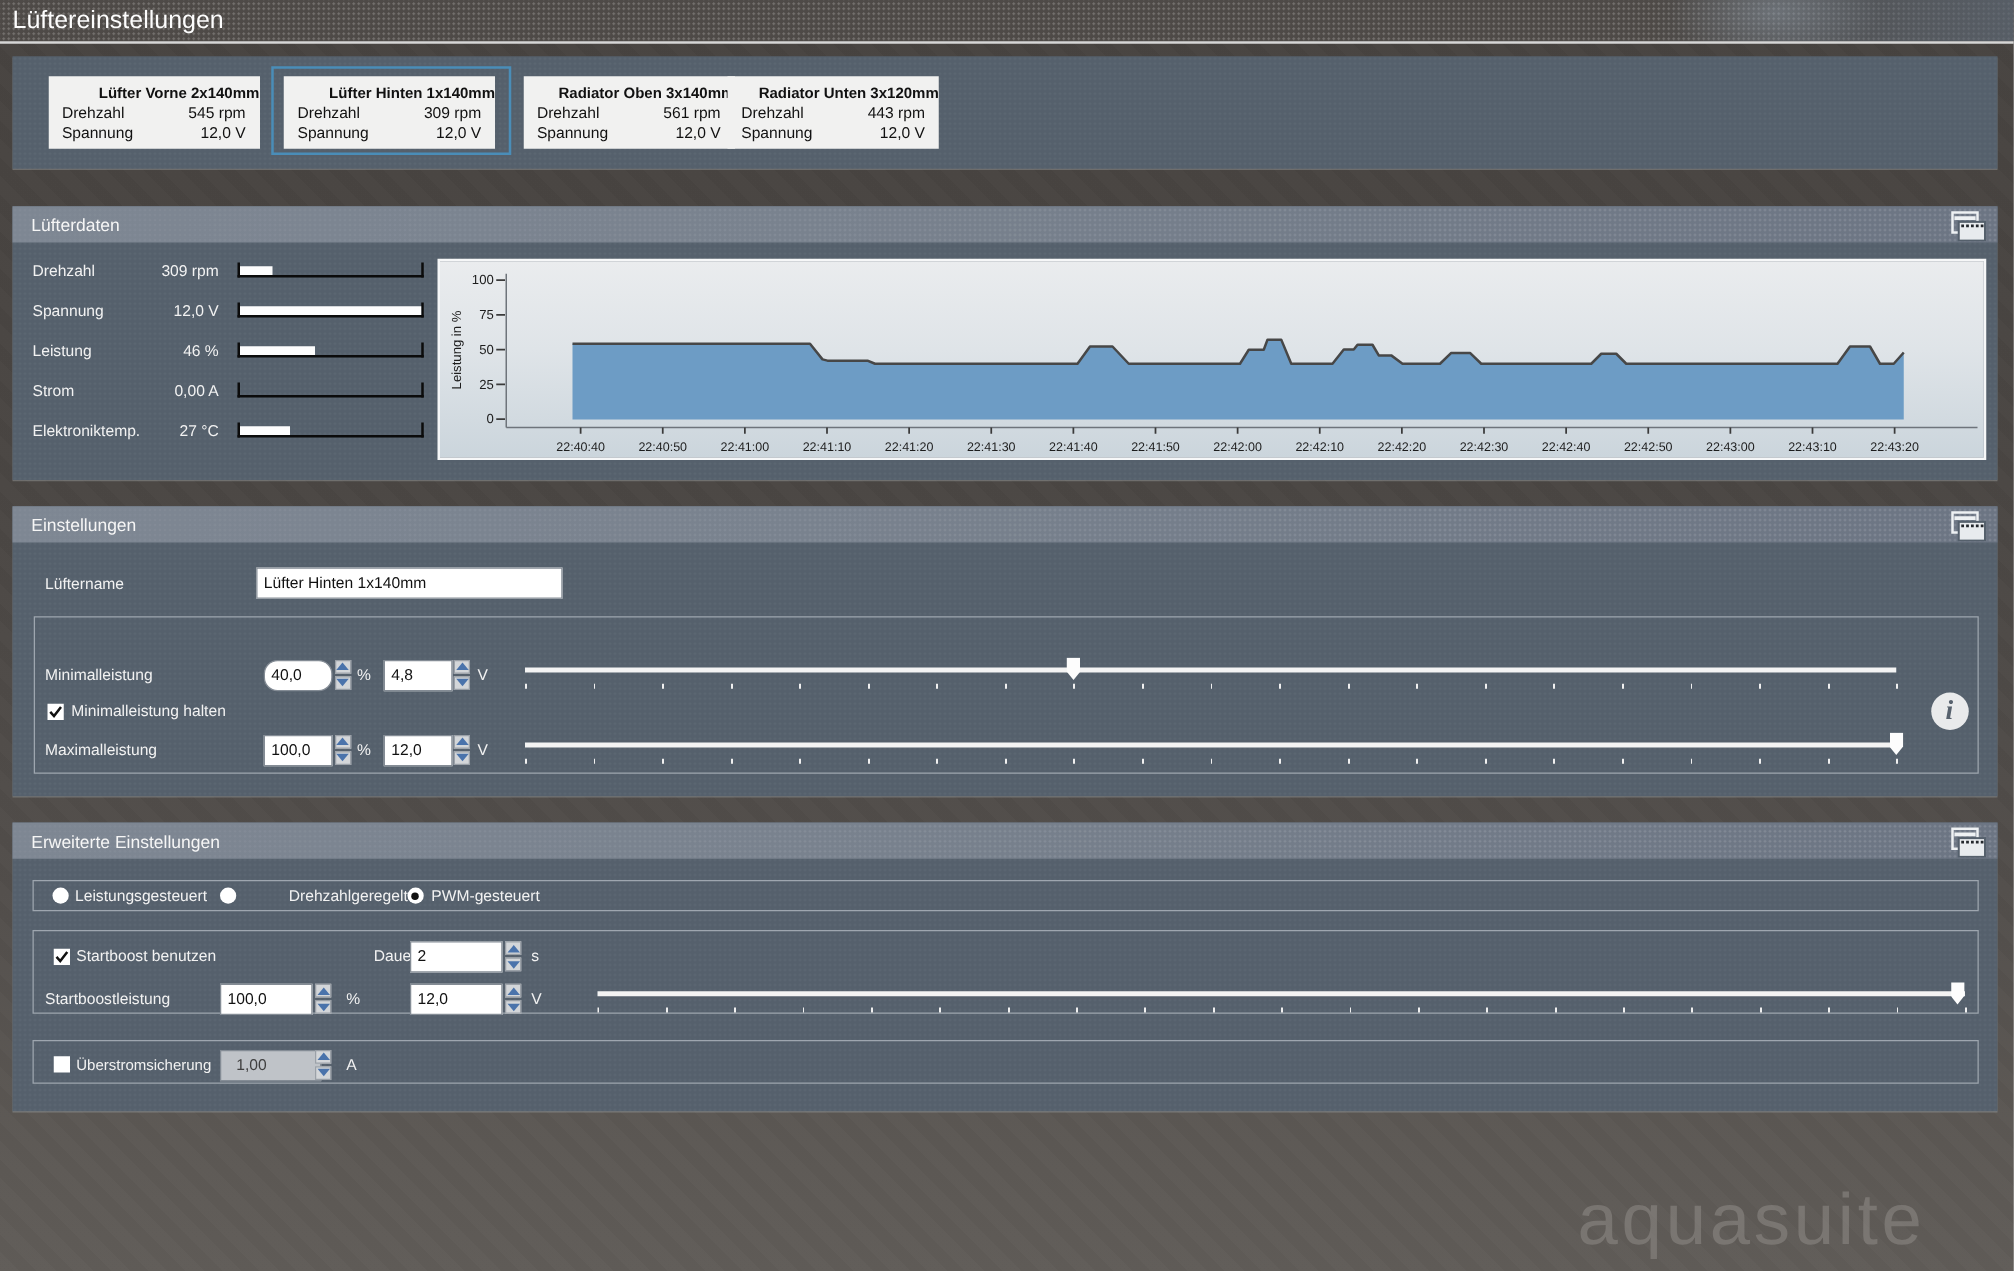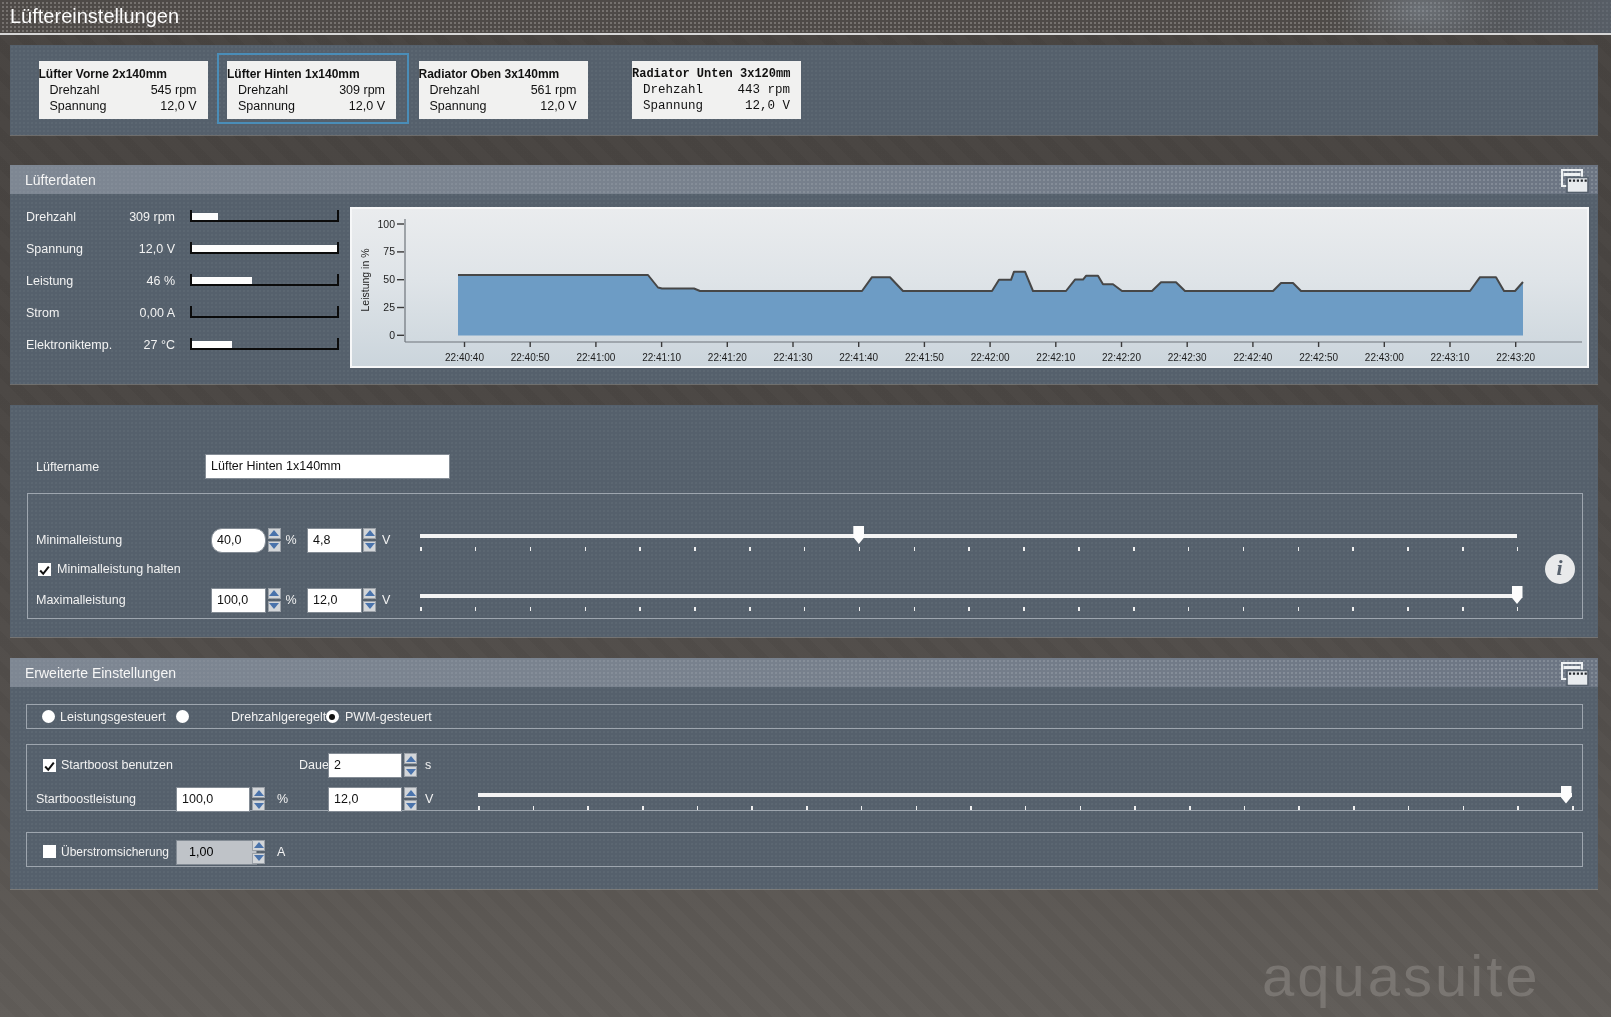--- a/index.html
+++ b/index.html
@@ -18,21 +18,21 @@
 #titleline{position:absolute;left:0;top:33px;width:1611px;height:2px;background:#d6d6d6;}
 .panel{position:absolute;left:10px;width:1588px;background-color:#55606c;background-image:radial-gradient(circle,rgba(235,240,245,0.045) 0.8px,transparent 1px);background-size:4px 4px;box-shadow:0 1px 0 rgba(210,215,220,0.28);}
 .phead{position:absolute;left:0;top:0;width:100%;height:29px;
  background:linear-gradient(90deg,#7e8793 0%,#79828e 40%,#6c7583 100%);}
 .phead .dots{position:absolute;inset:0;-webkit-mask-image:linear-gradient(90deg,rgba(0,0,0,0.25) 0%,rgba(0,0,0,0.55) 30%,rgba(0,0,0,0.95) 70%,#000 100%);mask-image:linear-gradient(90deg,rgba(0,0,0,0.25) 0%,rgba(0,0,0,0.55) 30%,rgba(0,0,0,0.95) 70%,#000 100%);
  background-image:radial-gradient(circle,rgba(235,238,240,0.17) 0.8px,transparent 1px);
  background-size:4px 4px;background-position:0px 1px;}
 .phead .txt{position:absolute;left:15px;top:0;line-height:30px;font-size:14px;color:#f6f6f6;}
 .wicon{position:absolute;right:9px;top:2px;width:30px;height:26px;}
 .card{position:absolute;top:16px;width:169px;height:58px;background:#f1f1f0;}
-.card .t{position:absolute;top:5px;left:0;width:100%;text-align:left;font-weight:bold;font-size:12px;line-height:16px;color:#111;white-space:nowrap;}
+.card .t{position:absolute;top:5px;left:0;width:100%;text-align:right;font-weight:bold;font-size:12px;line-height:16px;color:#111;white-space:nowrap;}
 .card .r{position:absolute;left:11px;right:11px;font-size:12.5px;line-height:16px;color:#111;}
 .card .v{float:right;}
 .selring{position:absolute;border:2px solid #4a8db8;}
 .lbl{position:absolute;font-size:12.5px;line-height:18px;color:#f2f2f2;white-space:nowrap;}
 .val{position:absolute;font-size:12.5px;line-height:18px;color:#f2f2f2;text-align:right;}
 .bar{position:absolute;left:180px;width:145px;height:10px;border-left:2px solid #0b0b0b;border-right:2px solid #0b0b0b;border-bottom:2px solid #0b0b0b;}
 #chartbox{position:absolute;left:340px;top:42px;width:1235px;height:157px;border:2px solid #f6f7f8;background:linear-gradient(180deg,#eaecee 0%,#dfe4e8 45%,#cbd5dc 100%);}
 .bar .f{position:absolute;left:0;bottom:0;height:7px;background:#fdfdfd;}
 .gbox{position:absolute;border:1px solid #9ea6af;}
 .inp{position:absolute;background:#ffffff;border:1px solid #848c95;font-size:12.5px;color:#111;line-height:23px;padding-left:5px;white-space:nowrap;overflow:hidden;}
@@ -48,21 +48,21 @@
  clip-path:polygon(0 0,100% 0,100% 62%,50% 100%,0 62%);}
 .ticks{position:absolute;height:4px;}
 .ck{position:absolute;width:13px;height:13px;background:#fff;}
 .radio{position:absolute;width:13px;height:13px;border-radius:50%;background:#fff;}
 .radio.sel::after{content:"";position:absolute;left:3.5px;top:3.5px;width:6px;height:6px;border-radius:50%;background:#111;}
 .wm{position:absolute;left:1262px;top:942px;font-size:58px;color:#8a8682;opacity:0.62;letter-spacing:3px;}
 .ticks{background-image:repeating-linear-gradient(90deg,#f0f0f0 0 1.5px,transparent 1.5px 54.85px);}
 .ticks.t2{background-image:repeating-linear-gradient(90deg,#f0f0f0 0 1.5px,transparent 1.5px 54.7px);}
 .info{position:absolute;width:30px;height:30px;border-radius:50%;background:#e9eaeb;color:#57616d;
  font-family:"Liberation Serif",serif;font-style:italic;font-weight:bold;font-size:22px;text-align:center;line-height:28px;}
-.inp.dis{background:#bfc3c8;color:#000000;padding-left:12px;}
+.inp.dis{background:#bfc3c8;color:#404040;padding-left:12px;}
 </style>
 </head>
 <body>
 <div class="stripes"></div>
 <div id="titlebar">
     <div class="dots"></div>
     <div class="sheen"></div>
     <div class="txt">Lüftereinstellungen</div>
   </div>
 <div id="titleline"></div>
@@ -77,21 +77,21 @@
   <div class="card" style="left:217px;">
     <div class="t">Lüfter Hinten 1x140mm</div>
     <div class="r" style="top:21px;">Drehzahl<span class="v">309 rpm</span></div>
     <div class="r" style="top:37px;">Spannung<span class="v">12,0 V</span></div>
   </div>
   <div class="card" style="left:408.5px;">
     <div class="t">Radiator Oben 3x140mm</div>
     <div class="r" style="top:21px;">Drehzahl<span class="v">561 rpm</span></div>
     <div class="r" style="top:37px;">Spannung<span class="v">12,0 V</span></div>
   </div>
-  <div class="card" style="left:622px;font-family:Liberation Mono, monospace;">
+  <div class="card" style="left:572px;">
     <div class="t">Radiator Unten 3x120mm</div>
     <div class="r" style="top:21px;">Drehzahl<span class="v">443 rpm</span></div>
     <div class="r" style="top:37px;">Spannung<span class="v">12,0 V</span></div>
   </div>
 </div>
 
 <div class="panel" id="p1" style="top:165px;height:219px;">
   <div class="phead">
       <div class="dots"></div>
       <div class="txt">Lüfterdaten</div>
@@ -184,20 +184,30 @@
           <text x="966.6" y="152">22:42:50</text>
           <text x="1032.3" y="152">22:43:00</text>
           <text x="1098.0" y="152">22:43:10</text>
           <text x="1163.7" y="152">22:43:20</text>
         </g>
     </svg>
   </div>
 </div>
 
 <div class="panel" id="p2" style="top:405px;height:232px;">
+  <div class="phead">
+      <div class="dots"></div>
+      <div class="txt">Einstellungen</div>
+      <svg class="wicon" viewBox="0 0 30 26">
+        <rect x="3" y="3" width="20" height="16" fill="none" stroke="#eef1f3" stroke-width="2"></rect>
+        <rect x="4.5" y="6" width="17" height="3" fill="#eef1f3"></rect>
+        <rect x="8" y="10.5" width="21" height="15" fill="#e8ebee" stroke="#55606c" stroke-width="1.6"></rect>
+        <line x1="10" y1="13.6" x2="28" y2="13.6" stroke="#23272c" stroke-width="2.2" stroke-dasharray="2.2 1.7"></line>
+      </svg>
+    </div>
   <div class="lbl" style="left:26px;top:53px;">Lüftername</div>
   <div class="inp" style="left:195px;top:49px;width:238px;height:23px;">Lüfter Hinten 1x140mm</div>
   <div class="gbox" style="left:16.5px;top:87.5px;width:1554px;height:124px;"></div>
   <div class="lbl" style="left:26px;top:125.5px;">Minimalleistung</div>
   <div class="inp" style="left:201px;top:122.5px;width:48px;height:23px;border-radius:11px;">40,0</div>
   <div class="spin" style="left:257.5px;top:122.5px;">
       <span class="b up">
         <i></i>
       </span>
       <span class="b dn">

